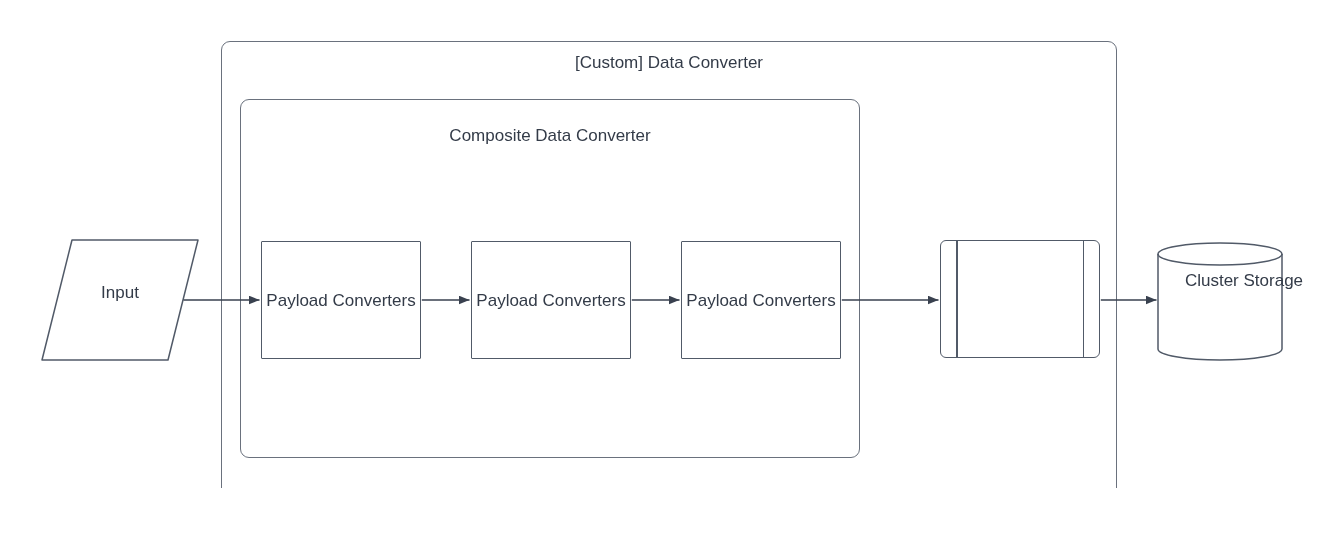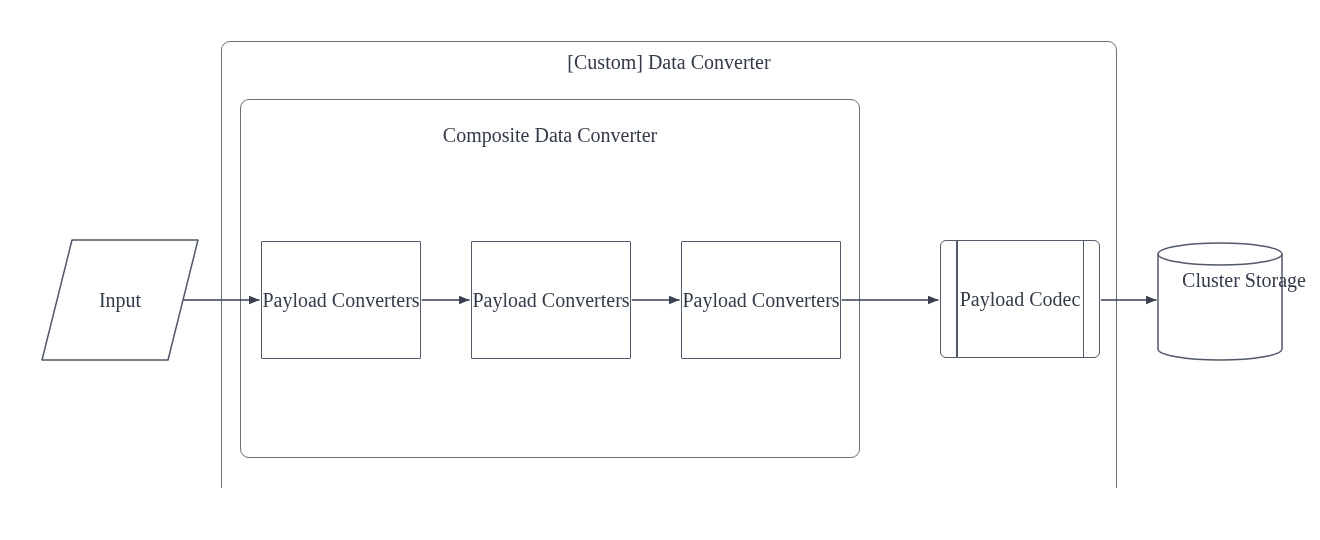--- a/index.html
+++ b/index.html
@@ -6,22 +6,22 @@
     --text:#333b48;
     --container-stroke:#6a717d;
     --shape-stroke:#515a68;
     --arrow:#39414f;
     --bg:#ffffff;
   }
   *{margin:0;padding:0;box-sizing:border-box;}
   html,body{background:var(--bg);}
   .canvas{
     position:relative;width:1320px;height:488px;background:var(--bg);
-    font-family:Liberation Serif, serif;
-    color:var(--text);font-size:20px;overflow:hidden;
+    font-family:Liberation Sans, sans-serif;
+    color:var(--text);font-size:17px;overflow:hidden;
   }
   .group{position:absolute;border:1.5px solid var(--container-stroke);border-radius:9px;background:transparent;}
   .group-outer{left:221px;top:41px;width:896px;height:456px;}
   .group-inner{left:240px;top:99px;width:620px;height:359px;}
   .group-title{position:absolute;left:0;width:100%;text-align:center;line-height:25px;}
   .group-outer .group-title{top:8px;}
   .group-inner .group-title{top:23px;}
   .node{
     position:absolute;display:flex;align-items:center;justify-content:center;
     text-align:center;line-height:25px;background:var(--bg);
@@ -29,21 +29,21 @@
   .box{border:1.5px solid var(--shape-stroke);border-radius:1px;}
   .conv{top:241px;width:160px;height:118px;}
   .conv-1{left:261px;}
   .conv-2{left:471px;}
   .conv-3{left:681px;}
   .codec{left:940px;top:240px;width:160px;height:118px;border-radius:6px;}
   .codec-bar{position:absolute;top:0;bottom:0;width:1.5px;background:var(--shape-stroke);}
   .codec-bar-left{left:15px;}
   .codec-bar-right{right:15px;}
   .node-label{position:absolute;text-align:center;line-height:25px;}
-  .input-label{left:42px;top:276px;width:156px;height:48px;display:flex;align-items:center;justify-content:center;}
+  .input-label{left:42px;top:268px;width:156px;height:48px;display:flex;align-items:center;justify-content:center;}
   .storage-label{left:1158px;top:268px;width:124px;margin-left:24px;}
   svg.shape-layer{position:absolute;left:0;top:0;width:1320px;height:540px;pointer-events:none;}
   svg .shape{fill:var(--bg);stroke:var(--shape-stroke);stroke-width:1.5;stroke-linejoin:round;}
   svg .cyl-arc{fill:none;stroke:var(--shape-stroke);stroke-width:1.5;}
   svg .edge{stroke:var(--arrow);stroke-width:1.5;fill:none;}
 </style>
 </head>
 <body>
 
 <div class="canvas">
@@ -82,19 +82,18 @@
   </div>
   <div class="node box conv conv-2">
     <span>Payload Converters</span>
   </div>
   <div class="node box conv conv-3">
     <span>Payload Converters</span>
   </div>
 
   <div class="node box codec">
     <span class="codec-bar codec-bar-left"></span>
-    <span>Payload Codec</span>
     <span class="codec-bar codec-bar-right"></span>
   </div>
 
   <div class="node-label storage-label">Cluster Storage</div>
 
 </div>
 
 </body></html>

